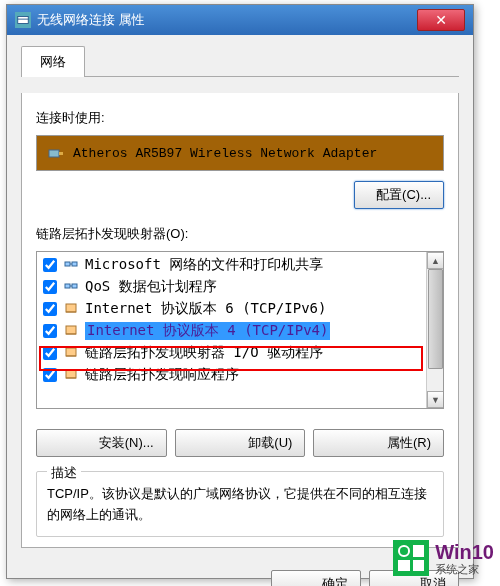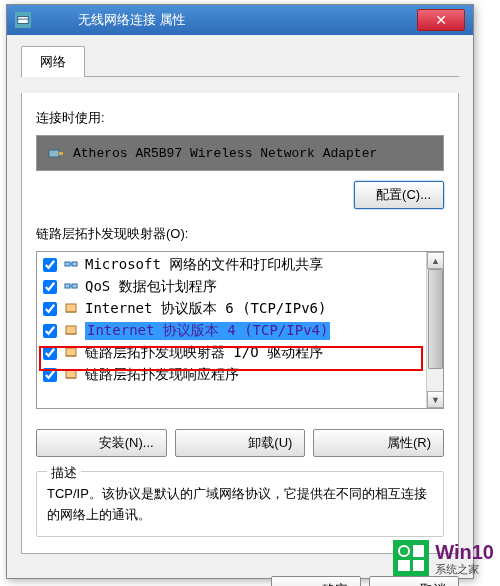--- a/index.html
+++ b/index.html
@@ -1,35 +1,35 @@
 <!DOCTYPE html>
 <html><head>
   <meta charset="utf-8">
   <style>
     * { box-sizing: border-box; margin: 0; padding: 0; }
     body { font-family: "Microsoft YaHei", SimSun, sans-serif; font-size: 12px; background: #fff; width: 500px; height: 586px; position: relative; overflow: hidden; }
     
     .window { width: 468px; height: 575px; background: #f0f0f0; border: 1px solid #888; box-shadow: 2px 2px 8px rgba(0,0,0,0.3); position: absolute; top: 4px; left: 6px; }
     
-    .titlebar { height: 30px; background: linear-gradient(to bottom, #4a8fd8, #2d6bb8); display: flex; align-items: center; padding: 0 8px; color: #fff; font-size: 13px; gap: 41px; }
+    .titlebar { height: 30px; background: linear-gradient(to bottom, #4a8fd8, #2d6bb8); display: flex; align-items: center; padding: 0 8px; color: #fff; font-size: 13px; }
     .titlebar-icon { width: 16px; height: 16px; background: #5ab; margin-right: 6px; display: inline-flex; align-items: center; justify-content: center; }
     .titlebar-icon svg { width: 14px; height: 14px; }
     .titlebar-title { flex: 1; }
     .close-btn { width: 48px; height: 22px; background: linear-gradient(to bottom, #e67, #c23); border: 1px solid #922; border-radius: 2px; display: flex; align-items: center; justify-content: center; color: #fff; font-size: 14px; cursor: pointer; }
     
     .content { padding: 10px 14px; background: #f0f0f0; height: calc(100% - 30px); }
     
     .tabs { display: flex; border-bottom: 1px solid #aaa; margin-bottom: 16px; }
     .tab { padding: 6px 18px; background: #fff; border: 1px solid #aaa; border-bottom: none; border-radius: 2px 2px 0 0; position: relative; top: 1px; font-size: 13px; }
     
-    .panel { background: #fff; border: 1px solid #aaa; border-top: none; padding: 16px 14px 16px; }
+    .panel { background: #fff; border: 1px solid #aaa; border-top: none; padding: 16px 14px 10px; }
     
     .section-label { margin-bottom: 8px; font-size: 13px; }
     
-    .adapter-box { border: 1px solid #999; padding: 8px 10px; margin-bottom: 10px; display: flex; align-items: center; gap: 8px; background: #737373; }
+    .adapter-box { border: 1px solid #999; padding: 8px 10px; margin-bottom: 10px; display: flex; align-items: center; gap: 8px; background: #a16207; }
     .adapter-icon { width: 18px; height: 18px; }
     .adapter-name { font-family: "Courier New", monospace; font-size: 13px; }
     
     .btn { padding: 4px 12px; border: 1px solid #888; background: linear-gradient(to bottom, #fefefe, #e0e0e0); border-radius: 2px; cursor: pointer; font-size: 13px; min-width: 90px; text-align: right; }
     .btn-row-right { display: flex; justify-content: flex-end; margin-bottom: 16px; }
     .btn-row-spread { display: flex; justify-content: space-between; margin-top: 20px; gap: 8px; }
     .btn-row-spread .btn { flex: 1; }
     .btn-default { border: 1px solid #2d6bb8; box-shadow: 0 0 2px #4a8fd8; }
     
     .item-list { border: 1px solid #999; height: 158px; overflow-y: hidden; background: #fff; position: relative; }

